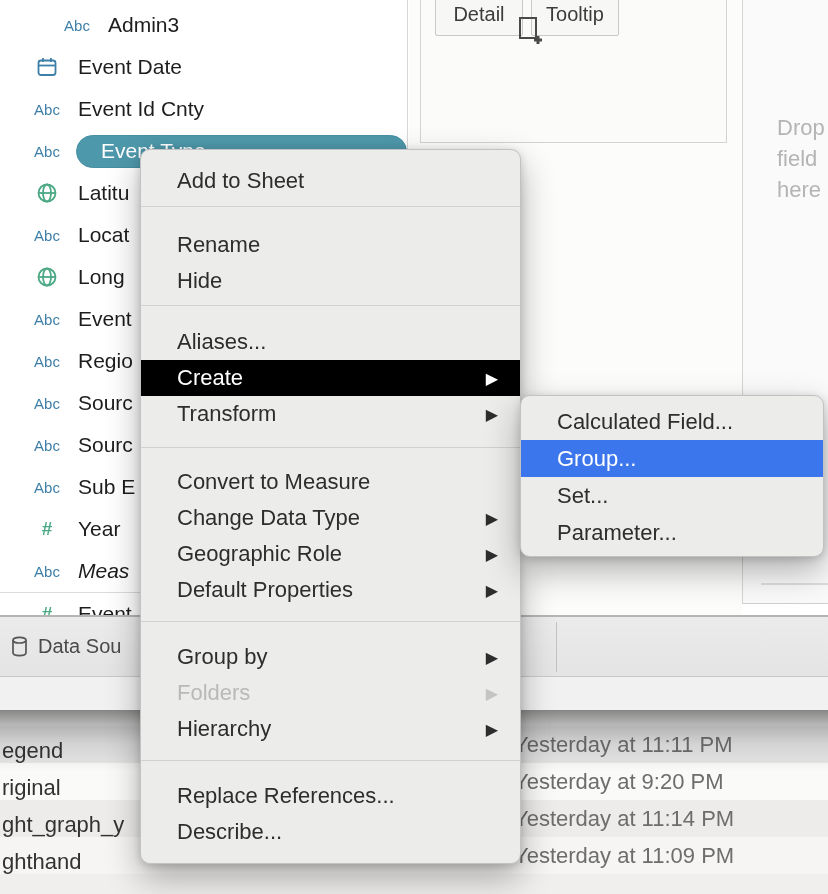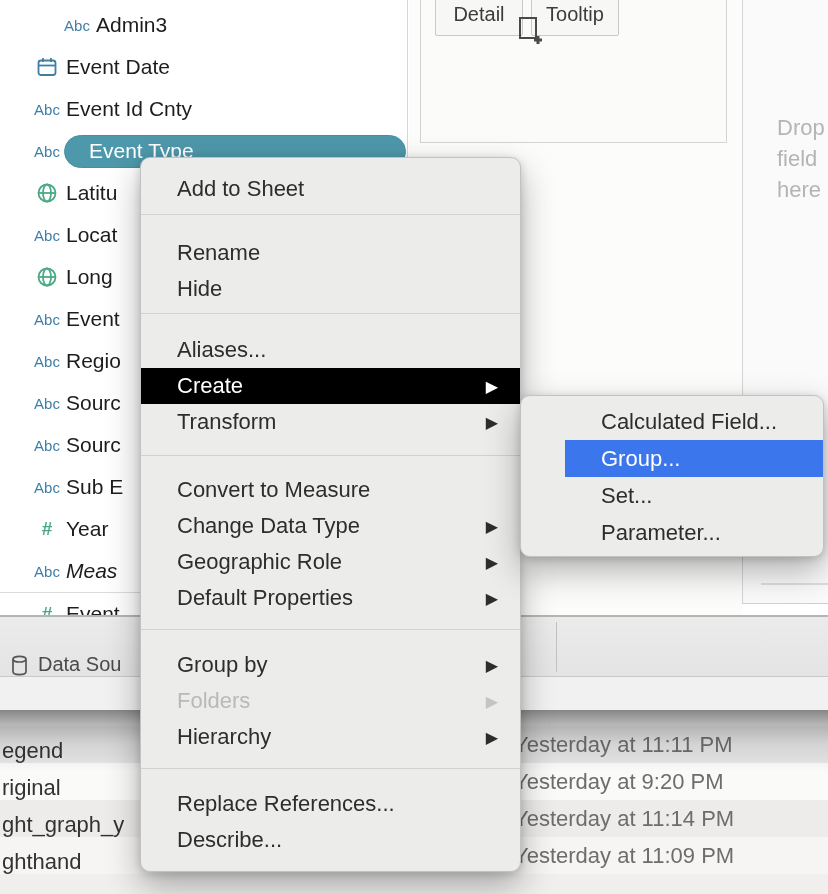--- a/index.html
+++ b/index.html
@@ -7,21 +7,21 @@
          font-family:"Liberation Sans",sans-serif;-webkit-font-smoothing:antialiased;}
 
   
   .work-bg{position:absolute;left:409px;top:0;width:333px;height:615px;background:#fcfcfb;}
 
   
   .data-pane{position:absolute;left:0;top:0;width:408px;height:615px;background:#ffffff;
              border-right:1px solid #d7d7d7;box-sizing:border-box;padding-top:4px;overflow:hidden;}
   .field-row{height:42px;display:flex;align-items:center;padding-left:30px;}
   .field-row.indent{padding-left:60px;}
-  .f-icon{width:34px;min-width:34px;display:flex;align-items:center;justify-content:center;margin-right:2px;}
+  .f-icon{width:34px;min-width:34px;display:flex;align-items:center;justify-content:center;margin-right:14px;}
   .abc-glyph{font-size:15px;color:#3e7fa8;}
   .hash-glyph{font-size:19px;font-weight:700;color:#4ca985;}
   .f-label{font-size:21px;color:#1d1d1d;white-space:nowrap;}
   .italic .f-label{font-style:italic;}
   .pill{height:33px;width:342px;box-sizing:border-box;margin-left:-2px;background:#4e98ab;
         border:1px solid #4590a3;border-radius:17px;display:flex;align-items:center;
         padding:0 24px;overflow:hidden;}
   .pill .f-label{color:#ffffff;}
   .fields-sep{height:1px;background:#dcdcdc;}
 
@@ -35,58 +35,58 @@
 
   
   .view-area{position:absolute;left:742px;top:0;width:86px;height:604px;background:#fafafa;
              border-left:1px solid #d5d5d5;border-bottom:1px solid #cfcfcf;box-sizing:border-box;}
   .drop-hint{position:absolute;left:34px;top:112px;font-size:22px;line-height:31px;color:#b4b4b4;}
   .view-divider{position:absolute;left:18px;right:0;top:583px;height:2px;background:#dedede;}
 
   
   .tabbar{position:absolute;left:0;top:615px;width:828px;height:62px;box-sizing:border-box;
           background:linear-gradient(#ecebeb,#e5e4e4);border-top:2px solid #b5b5b5;border-bottom:1px solid #c9c9c9;}
-  .tab-ds{position:absolute;left:0;top:0;height:100%;display:flex;align-items:flex-end;padding-left:11px;}
+  .tab-ds{position:absolute;left:0;top:0;height:100%;display:flex;align-items:center;padding-left:11px;}
   .tab-ds .db-ico{margin-right:10px;display:flex;align-items:center;}
   .tab-ds .tab-label{font-size:20px;color:#4a4a4a;white-space:nowrap;}
   .tab-divider{position:absolute;left:556px;top:5px;width:1px;height:50px;background:#c2c2c2;}
   .new-sheet{position:absolute;left:517px;top:15px;z-index:5;}
   .statusbar{position:absolute;left:0;top:677px;width:828px;height:33px;background:#f2f1f1;}
 
   
   .file-list{position:absolute;left:0;top:710px;width:828px;height:184px;background:#f0efee;}
   .file-row{position:absolute;left:0;right:0;height:37px;display:flex;align-items:center;}
   .file-row.r1{top:16px;background:#e9e8e8;}
   .file-row.r2{top:53px;background:#fafaf9;}
   .file-row.r3{top:90px;background:#edecea;}
   .file-row.r4{top:127px;background:#f6f5f4;}
   .fname{font-size:22px;color:#323232;padding-left:2px;white-space:nowrap;margin-top:13px;}
   .ftime{position:absolute;left:514px;font-size:22px;color:#6d6d6d;white-space:nowrap;}
   .shadow-overlay{position:absolute;left:0;top:0;width:100%;height:70px;pointer-events:none;
       background:linear-gradient(180deg,rgba(30,30,30,.50) 0px,rgba(30,30,30,.28) 14px,rgba(30,30,30,.10) 34px,rgba(30,30,30,0) 62px);}
 
   
-  .ctx-menu{position:absolute;left:140px;top:157px;width:381px;height:715px;box-sizing:border-box;
+  .ctx-menu{position:absolute;left:140px;top:149px;width:381px;height:715px;box-sizing:border-box;
             background:#ececeb;border:1px solid #c2c2c2;border-radius:10px;z-index:20;
             box-shadow:0 14px 34px rgba(0,0,0,.30),0 2px 8px rgba(0,0,0,.16);padding-top:13px;overflow:hidden;}
   .ctx-item{height:36px;display:flex;align-items:center;padding:0 22px 0 36px;font-size:22px;color:#2d2d2d;white-space:nowrap;}
   .ctx-item .arrow{margin-left:auto;font-size:16px;color:#2d2d2d;}
   .ctx-item.selected{background:#000000;color:#ffffff;}
   .ctx-item.selected .arrow{color:#ffffff;}
   .ctx-item.disabled{color:#b9b9b9;}
   .ctx-item.disabled .arrow{color:#c4c4c4;}
   .ctx-sep{height:1px;background:#d2d1d0;}
   .s1{margin:7px 0 20px;} .s2{margin:6px 0 18px;} .s3{margin:15px 0 16px;}
   .s4{margin:13px 0 17px;} .s5{margin:13px 0 17px;}
 
   
   .submenu{position:absolute;left:520px;top:395px;width:304px;height:162px;box-sizing:border-box;
            background:#ececeb;border:1px solid #c2c2c2;border-radius:10px;z-index:30;
            box-shadow:0 14px 34px rgba(0,0,0,.30),0 2px 8px rgba(0,0,0,.16);padding-top:7px;overflow:hidden;}
-  .sub-item{height:37px;display:flex;align-items:center;padding:0 20px 0 36px;font-size:22px;color:#2d2d2d;white-space:nowrap;margin-left:44px;}
+  .sub-item{height:37px;display:flex;align-items:center;padding:0 20px 0 36px;font-size:22px;color:#2d2d2d;white-space:nowrap;}
   .sub-item.selected{background:#3c76ec;color:#ffffff;}
 
   svg{display:block;}
 </style>
 </head>
 <body>
 
 <div class="stage">
 
   <div class="work-bg"></div>

